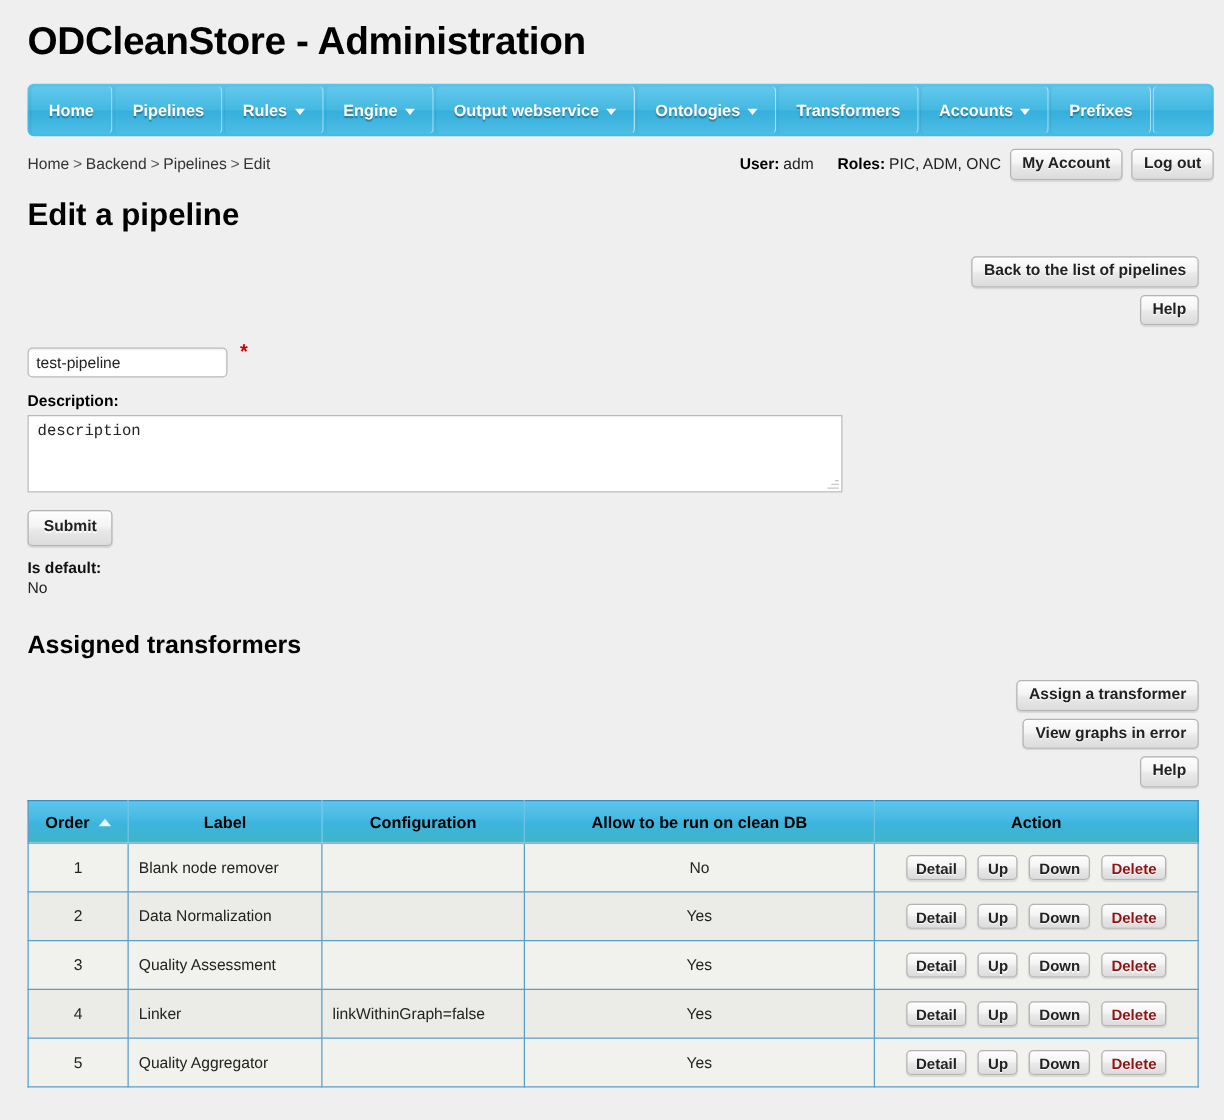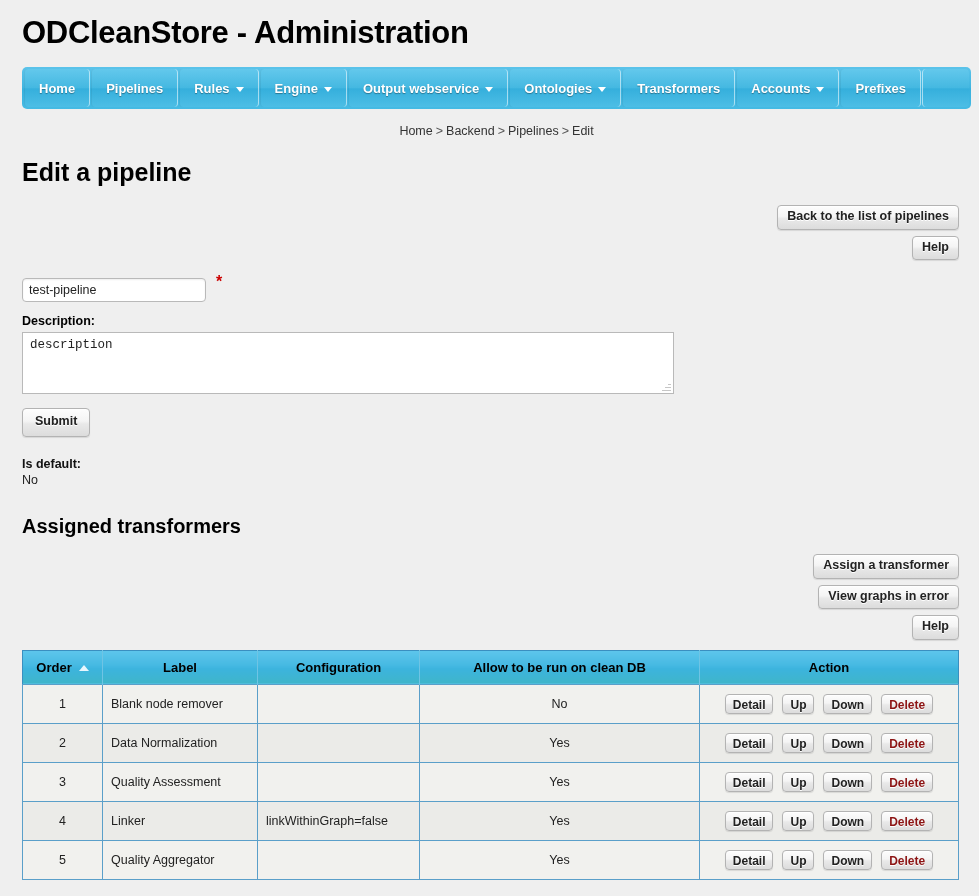--- a/index.html
+++ b/index.html
@@ -134,21 +134,21 @@
   
   .form-area { margin: 0 0 0 22px; }
   .field-label {
     font-size: 12.5px;
     font-weight: bold;
     color: #000;
     margin-bottom: 4px;
   }
   .input-row { display: flex; align-items: flex-start; }
   .text-input {
-    width: 184px;
+    width: 160px;
     height: 24px;
     border: 1px solid #b9b9b9;
     border-radius: 4px;
     background: #fff;
     font-family: "Liberation Sans", sans-serif;
     font-size: 12.5px;
     color: #222;
     padding: 2px 6px;
     box-shadow: inset 0 1px 2px rgba(0,0,0,0.07);
   }
@@ -189,21 +189,21 @@
     background: #999;
     display: block;
   }
   .ta-grip i:nth-child(1){ bottom:0; width:9px; }
   .ta-grip i:nth-child(2){ bottom:3px; width:6px; }
   .ta-grip i:nth-child(3){ bottom:6px; width:3px; }
 
   .isdefault-label {
     font-size: 12.5px;
     font-weight: bold;
-    margin-top: 20px;
+    margin-top: 10px;
   }
   .isdefault-val { font-size: 12.5px; color: #222; margin-top: 2px; }
 
   .section-title {
     font-size: 20px;
     font-weight: bold;
     margin: 28px 0 0 22px;
     color: #000;
   }
 
@@ -293,20 +293,32 @@
   </div>
   <div class="nav-item">
     <span>Prefixes</span>
   </div>
   <div class="nav-filler"></div>
 </div>
 
 <div class="crumb-row">
   <div class="breadcrumb">
     <a>Home</a><span class="crumb-sep">&gt;</span><a>Backend</a><span class="crumb-sep">&gt;</span><a>Pipelines</a><span class="crumb-sep">&gt;</span><span>Edit</span>
+  </div>
+  <div class="userbox">
+    <span class="grp">
+      <span class="lbl">User:</span>
+      <span class="val">adm</span>
+    </span>
+    <span class="grp">
+      <span class="lbl">Roles:</span>
+      <span class="val">PIC, ADM, ONC</span>
+    </span>
+    <button class="btn">My Account</button>
+    <button class="btn">Log out</button>
   </div>
 </div>
 
 <div class="page-title">Edit a pipeline</div>
 
 <div class="right-stack stack-top-1">
   <button class="btn">Back to the list of pipelines</button>
   <button class="btn">Help</button>
 </div>
 

